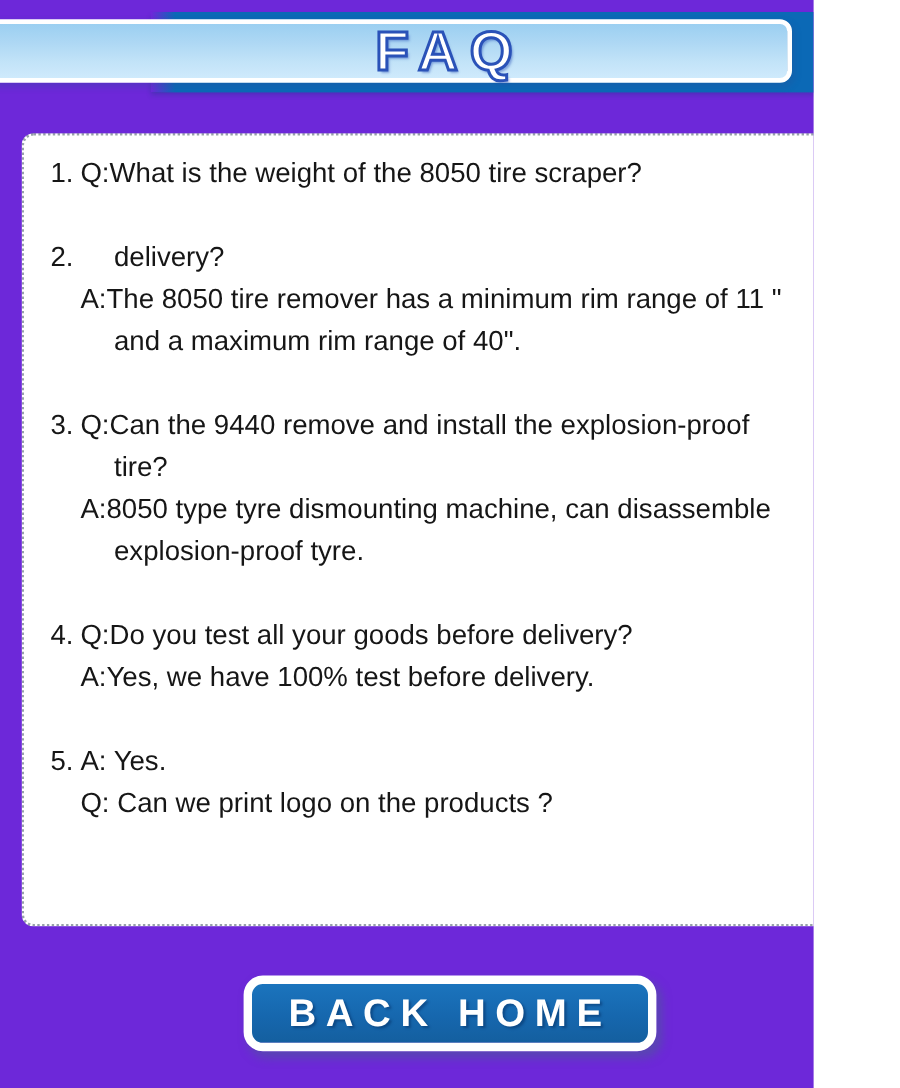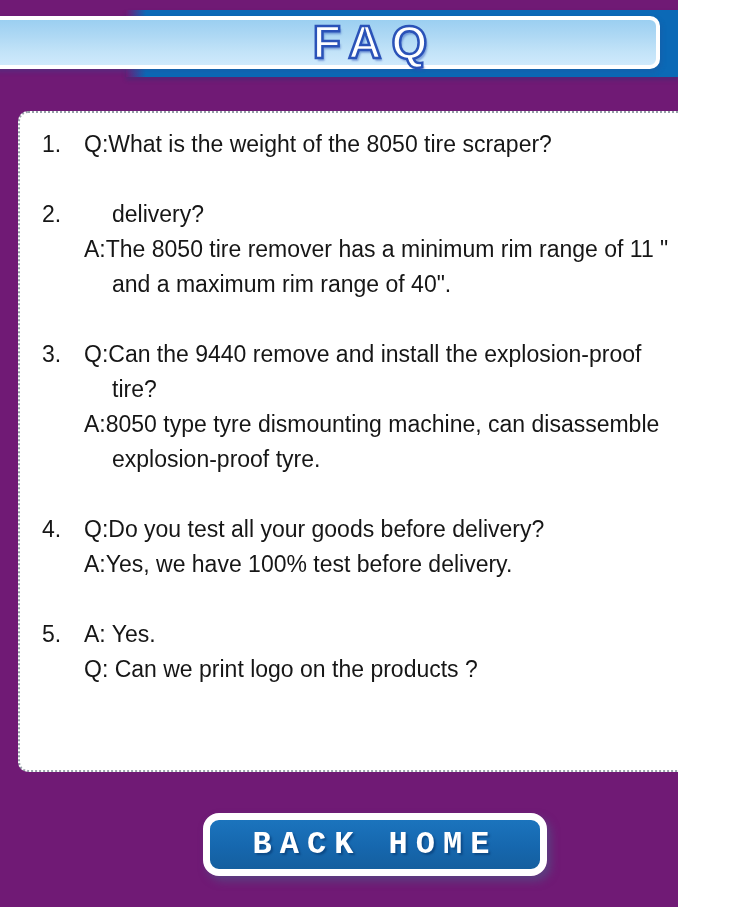--- a/index.html
+++ b/index.html
@@ -1,19 +1,19 @@
 <!DOCTYPE html>
 <html><head>
 <meta charset="utf-8">
 <style>
   html,body { margin:0; padding:0; }
   .page {
     position:relative;
     width:678px; height:907px;
-    background:#701a75;
+    background:#6d28d9;
     overflow:hidden;
     font-family:"Liberation Sans", sans-serif;
   }
 
   
   .dark-bar {
     position:absolute;
     top:10px; left:126px; right:0; height:67px;
     background:linear-gradient(90deg, rgba(11,105,182,0) 0px, #0b69b6 20px, #0b69b6 100%);
     box-shadow:0 3px 4px rgba(15,60,120,0.30);
@@ -48,39 +48,39 @@
     padding:14px 8px 0 22px;
   }
   .faq-item {
     display:flex;
     margin-bottom:35px;
     color:#161616;
     font-size:23px;
     line-height:35px;
   }
   .faq-item .num { flex:0 0 25px; width:25px; }
-  .faq-item .lines { flex:1 1 auto;margin-left:17px; }
+  .faq-item .lines { flex:1 1 auto; }
   .line { white-space:nowrap; }
   .line.cont { padding-left:28px; }
 
   
   .btn-wrap {
     position:absolute;
     top:813px; left:0; width:750px;
     display:flex; justify-content:center;
   }
   .back-home {
     width:344px; height:63px;
     box-sizing:border-box;
     border:7px solid #ffffff;
     border-radius:16px;
     background:linear-gradient(180deg, #1b74bd 0%, #1667ae 55%, #145f9f 100%);
     box-shadow:4px 5px 8px rgba(70,100,140,0.50);
     color:#ffffff;
-    font-family:Liberation Mono, monospace;
+    font-family:Liberation Sans, sans-serif;
     font-size:32px; font-weight:bold; letter-spacing:8px;
     text-shadow:2px 2px 2px rgba(0,40,90,0.45);
     cursor:pointer;
     padding:0;
   }
 </style>
 </head>
 <body>
 
 <div class="page">

